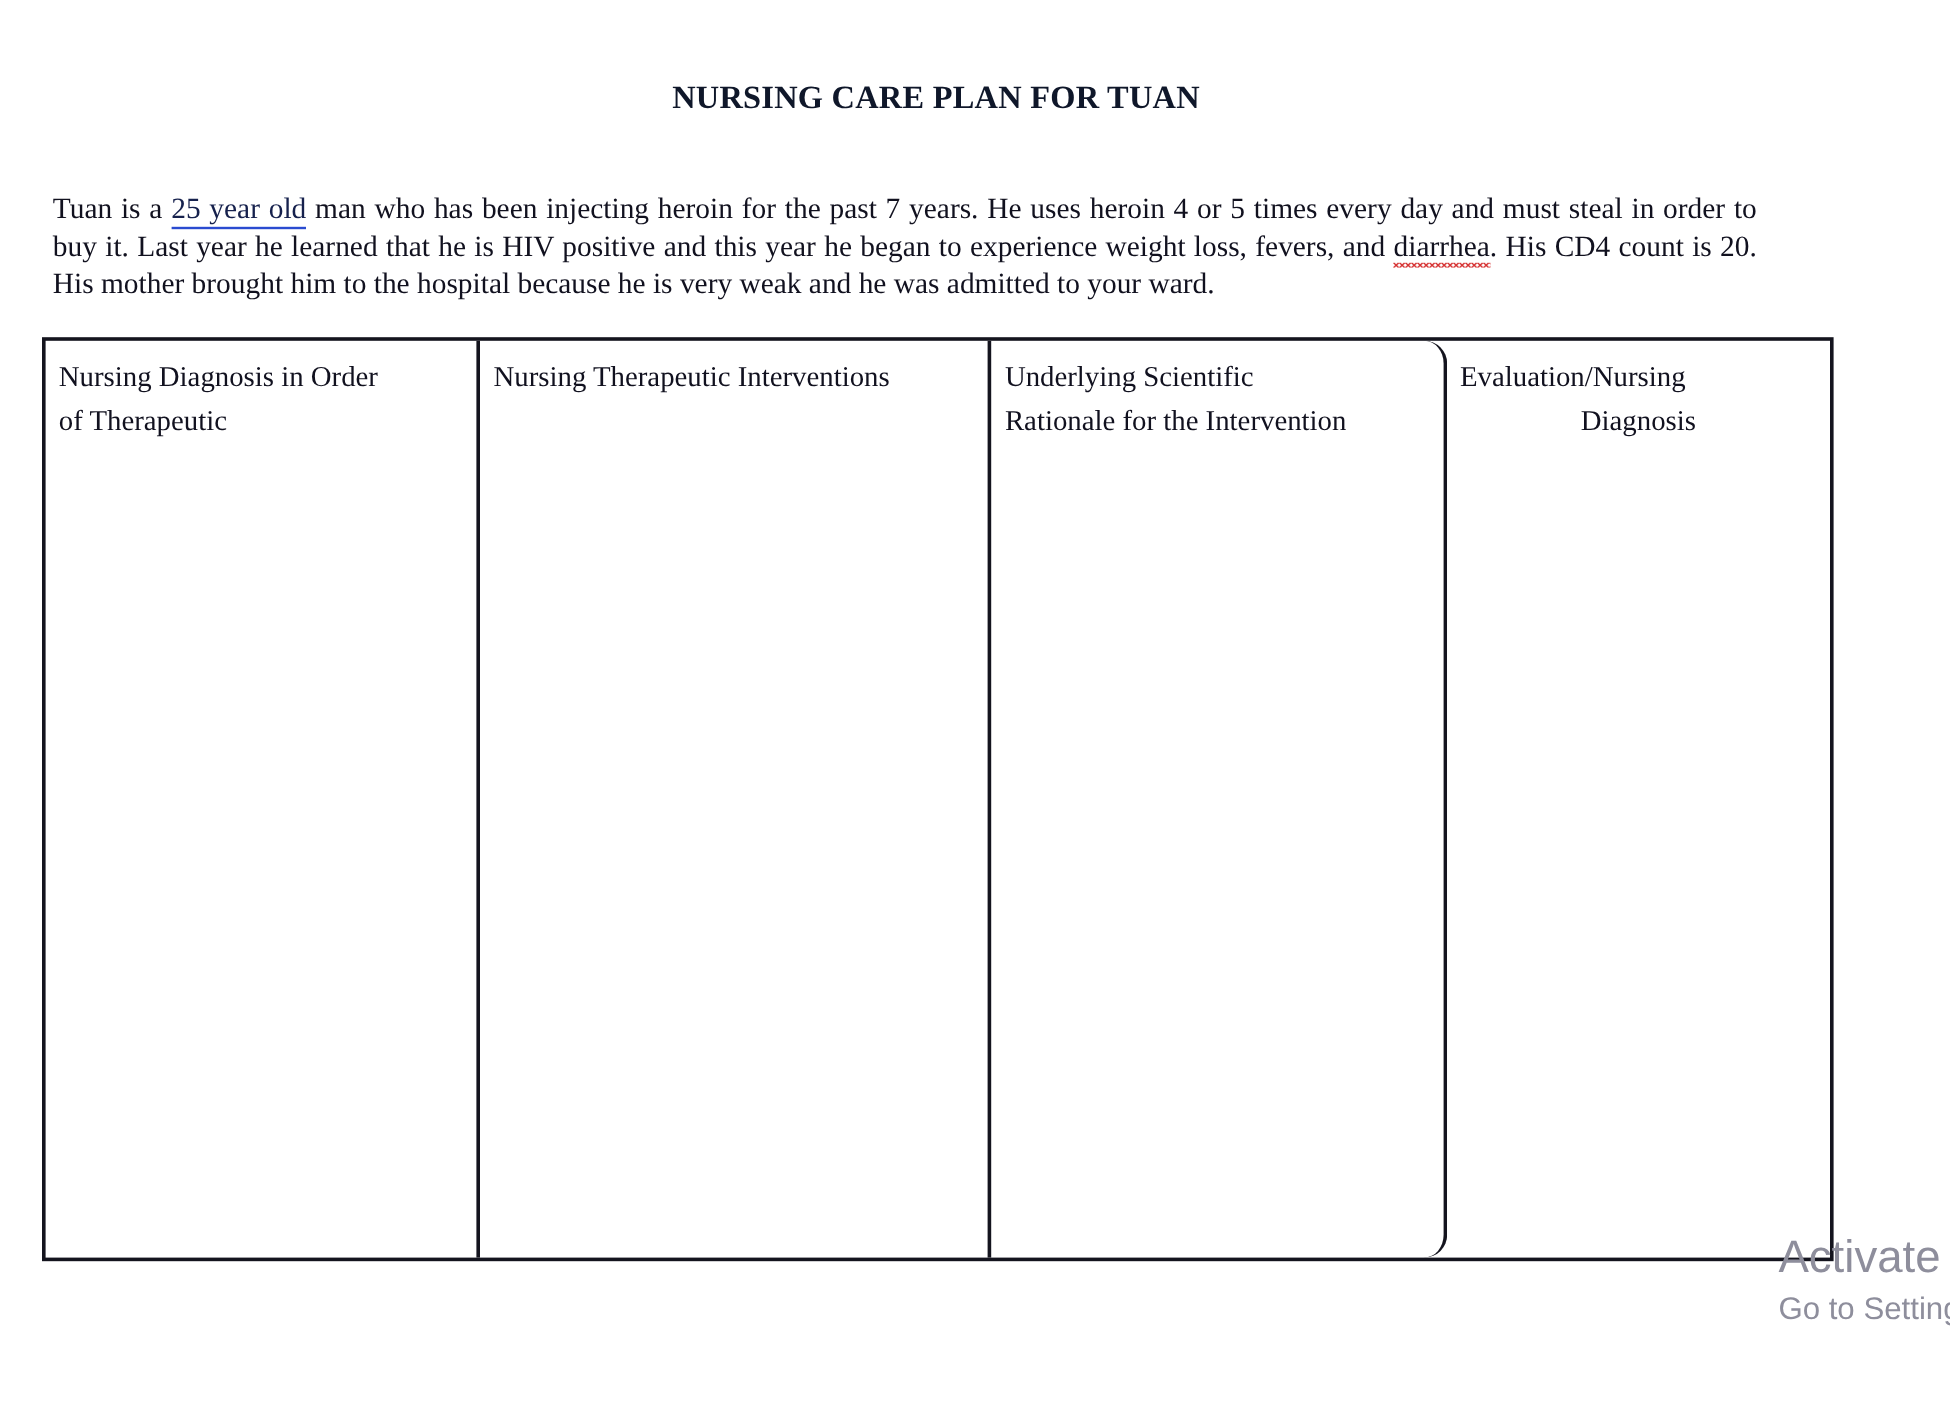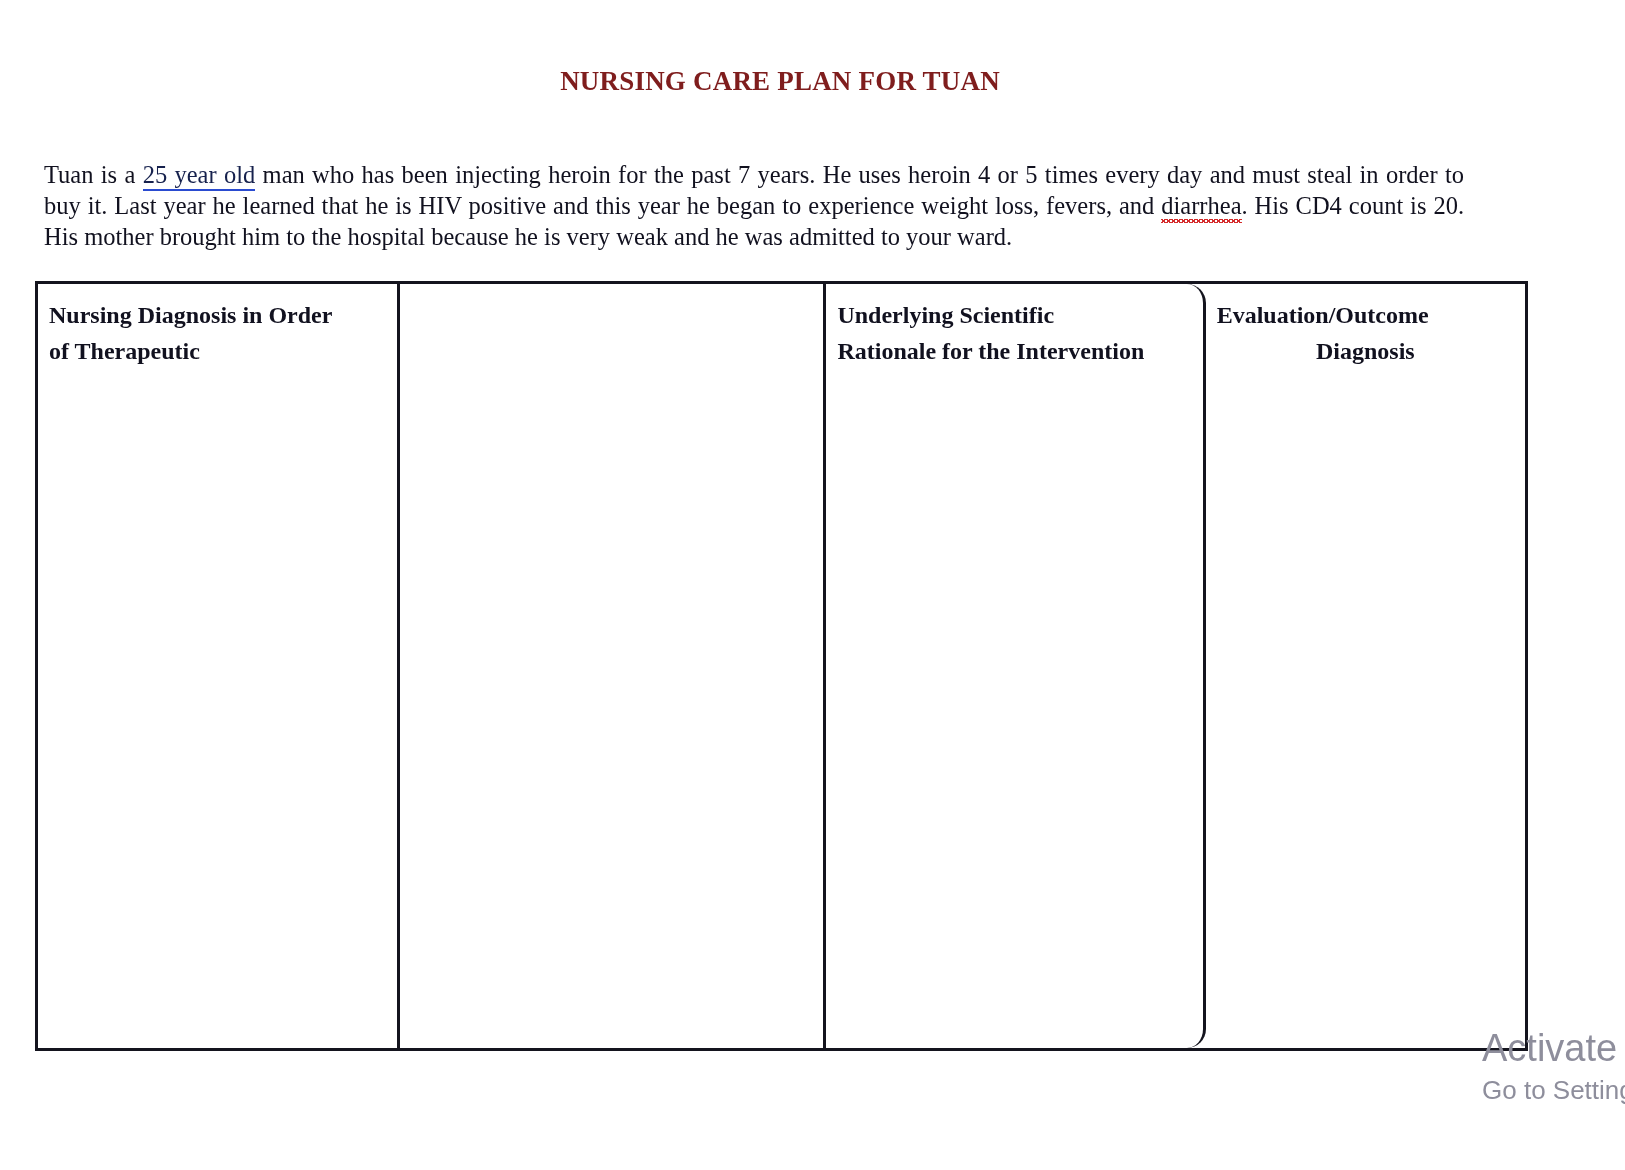--- a/index.html
+++ b/index.html
@@ -27,21 +27,21 @@
   #doc-title {
     position: absolute;
     top: 66px;
     left: 0;
     width: 1560px;
     text-align: center;
     font-family: "Liberation Serif", "DejaVu Serif", serif;
     font-weight: bold;
     font-size: 27px;
     letter-spacing: 0.2px;
-    color: #7f1d1d;
+    color: #0f172a;
     white-space: nowrap;
   }
 
   
   #intro-paragraph {
     position: absolute;
     top: 134px;
     left: 44px;
     width: 1420px;
     font-size: 24.5px;
@@ -97,21 +97,21 @@
   }
   .table-col:last-child {
     border-right: none;
   }
   .col-1 { width: 363px; }
   .col-2 { width: 427px; }
   .col-3 { width: 380px; border-radius: 19px; }
   .col-4 { width: 320px; }
 
   .col-header {
-    font-weight: bold;
+    font-weight: normal;
     font-size: 24px;
     line-height: 36px;
     color: #11111f;
     font-family: "Liberation Serif", "DejaVu Serif", serif;
   }
   .col-header .hl {
     display: block;
     white-space: nowrap;
   }
   .col-4 .col-header .hl-2 {
@@ -159,34 +159,38 @@
 
     <div class="table-col col-1">
       <div class="col-header">
         <span class="hl hl-1">Nursing Diagnosis in Order</span>
         <span class="hl hl-2">of Therapeutic</span>
       </div>
       <div class="col-body"></div>
     </div>
 
     <div class="table-col col-2">
+      <div class="col-header">
+        <span class="hl hl-1">Nursing Therapeutic Interventions</span>
+        <span class="hl hl-2"></span>
+      </div>
       <div class="col-body"></div>
     </div>
 
     <div class="table-col col-3">
       <div class="col-header">
         <span class="hl hl-1">Underlying Scientific</span>
         <span class="hl hl-2">Rationale for the Intervention</span>
       </div>
       <div class="col-body"></div>
     </div>
 
     <div class="table-col col-4">
       <div class="col-header">
-        <span class="hl hl-1">Evaluation/Outcome</span>
+        <span class="hl hl-1">Evaluation/Nursing</span>
         <span class="hl hl-2">Diagnosis</span>
       </div>
       <div class="col-body"></div>
     </div>
 
   </div>
 
   <div id="activation-watermark">
     <div id="watermark-title">Activate Windows</div>
     <div id="watermark-subtitle">Go to Settings to activate Windows.</div>

